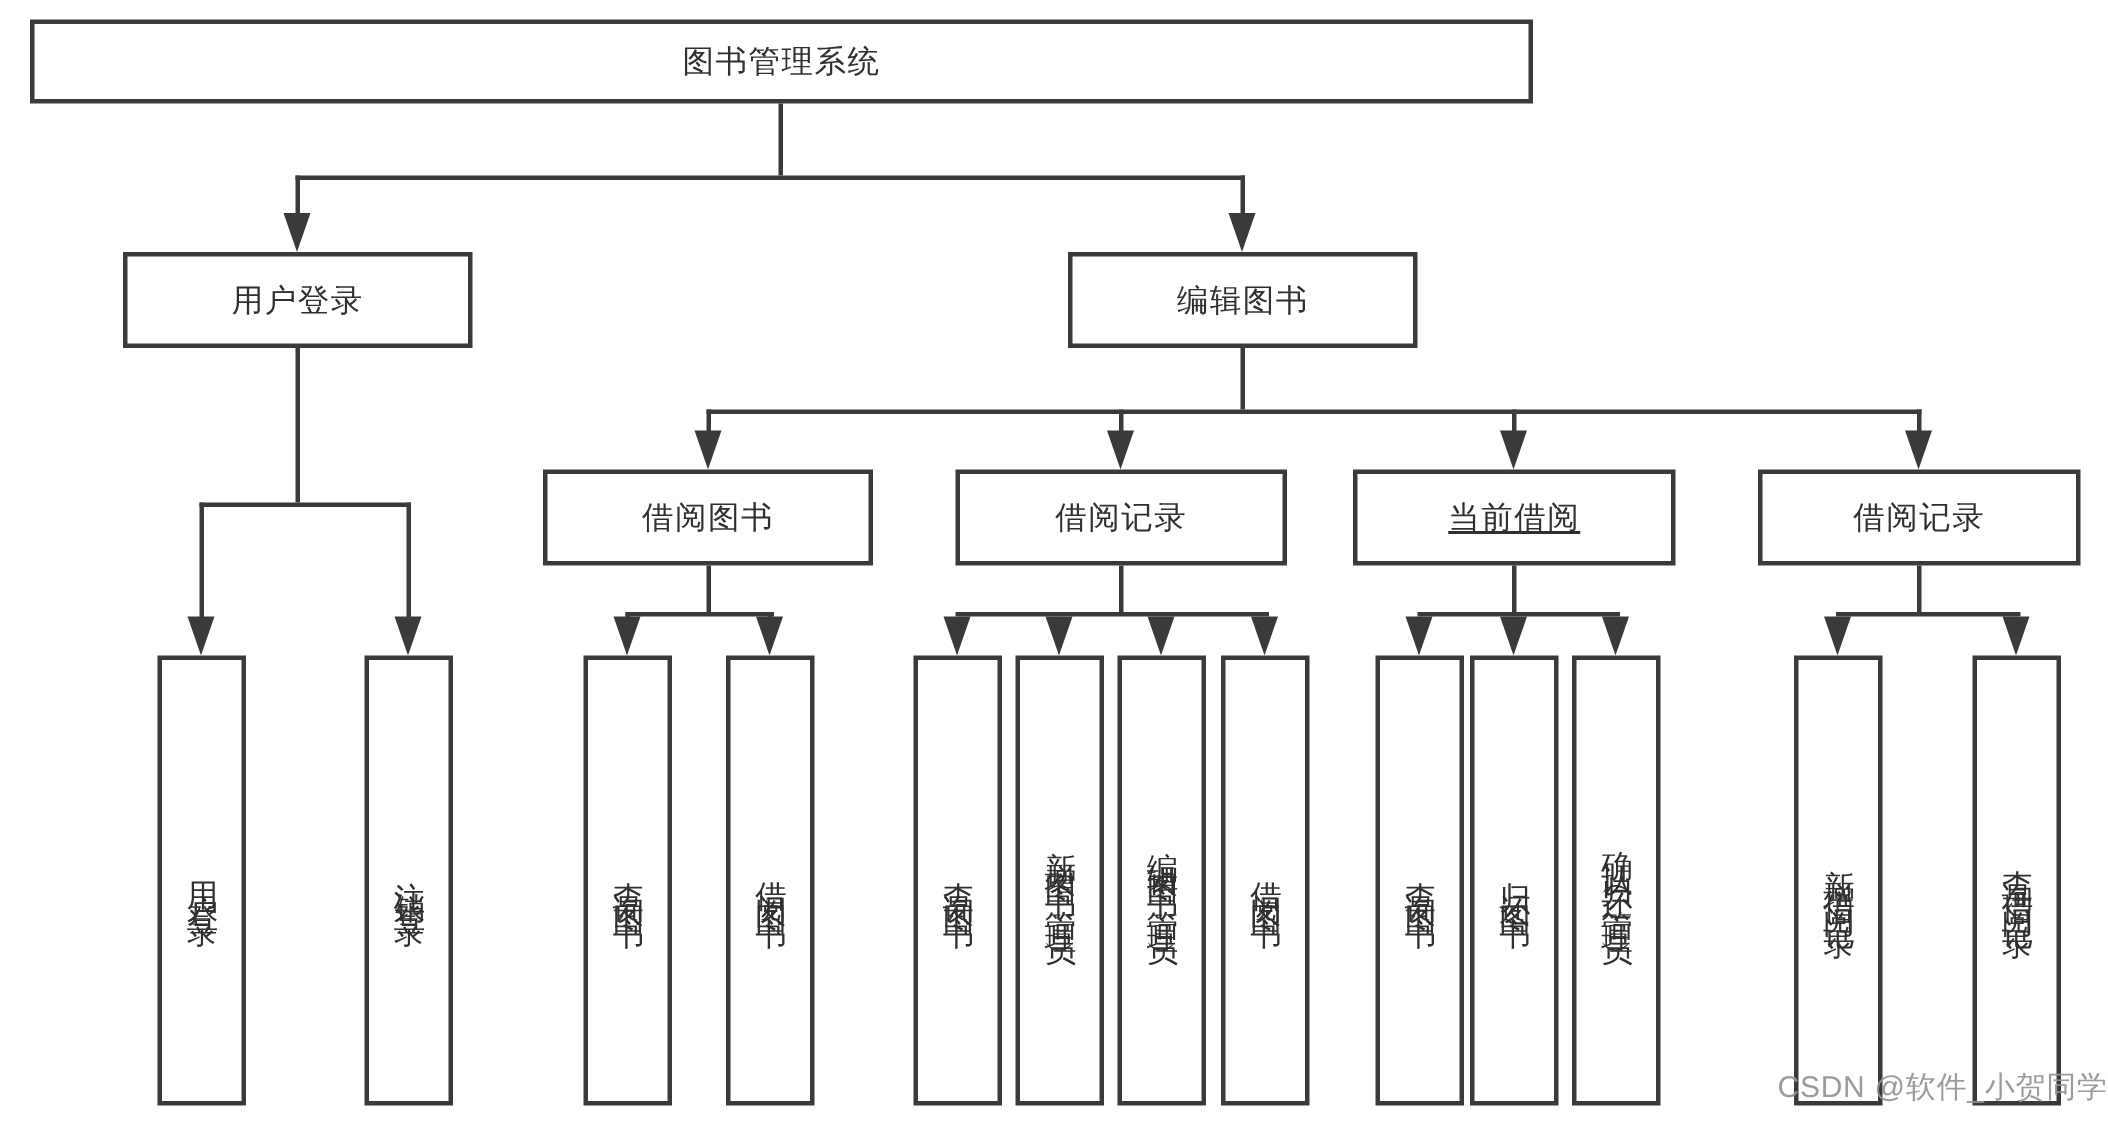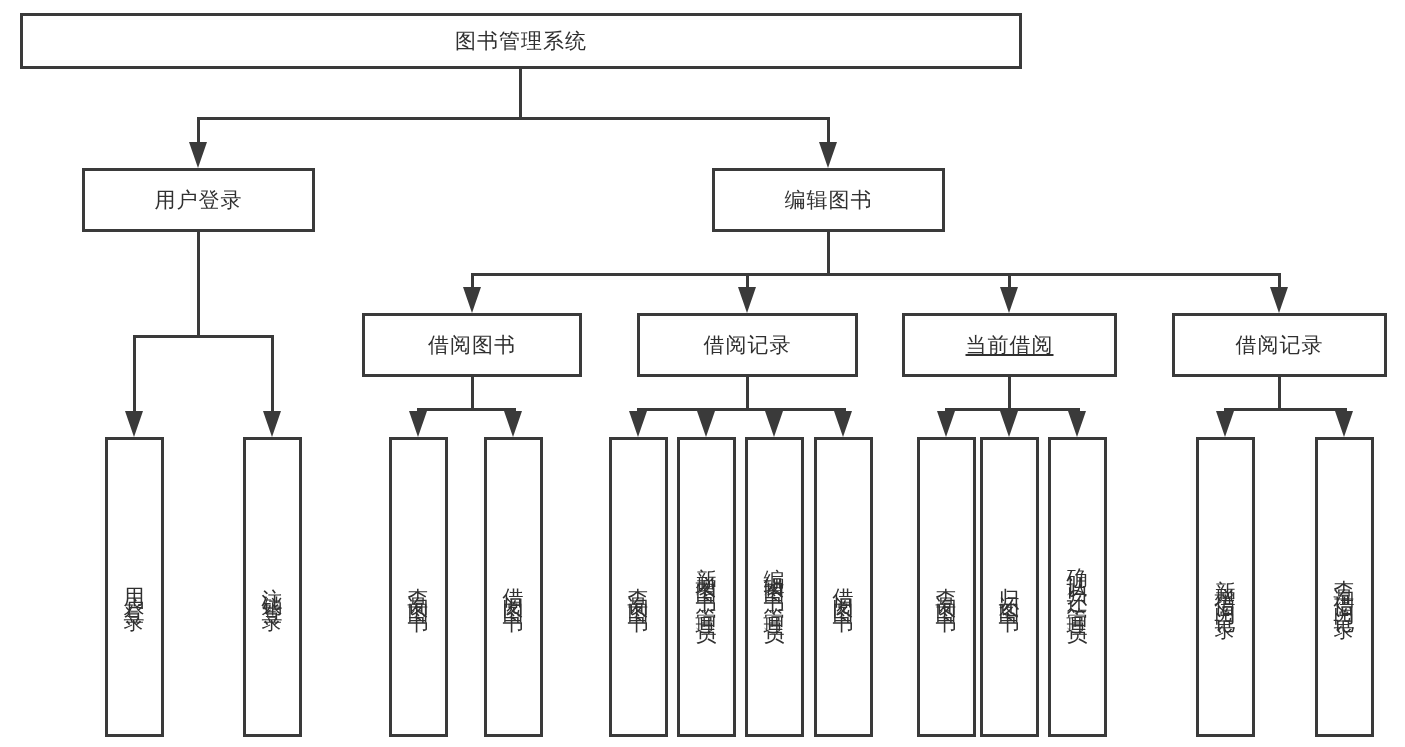--- a/index.html
+++ b/index.html
@@ -180,14 +180,15 @@
   <div class="leaf" style="left:1048px;">
     <span class="vtext">确认归还（管理员）</span>
   </div>
   <div class="leaf" style="left:1196px;">
     <span class="vtext">新增借阅记录</span>
   </div>
   <div class="leaf" style="left:1315px;">
     <span class="vtext">查询借阅记录</span>
   </div>
 
+  <div class="watermark">CSDN @软件_小贺同学</div>
 
 </div>
 
 </body></html>

